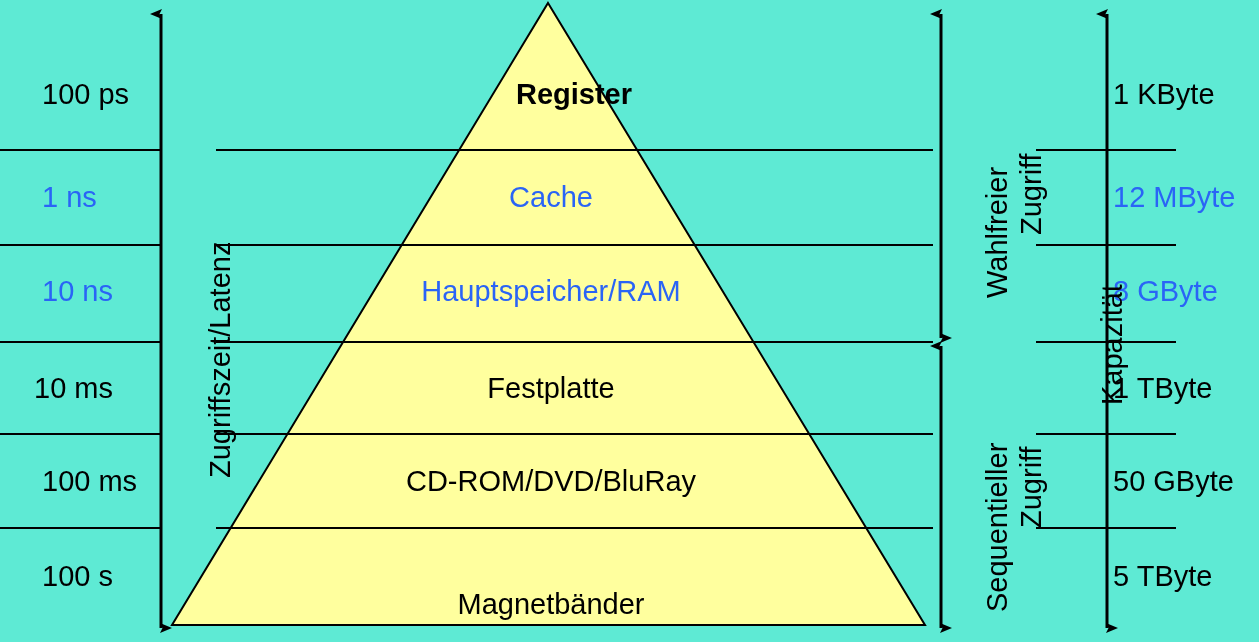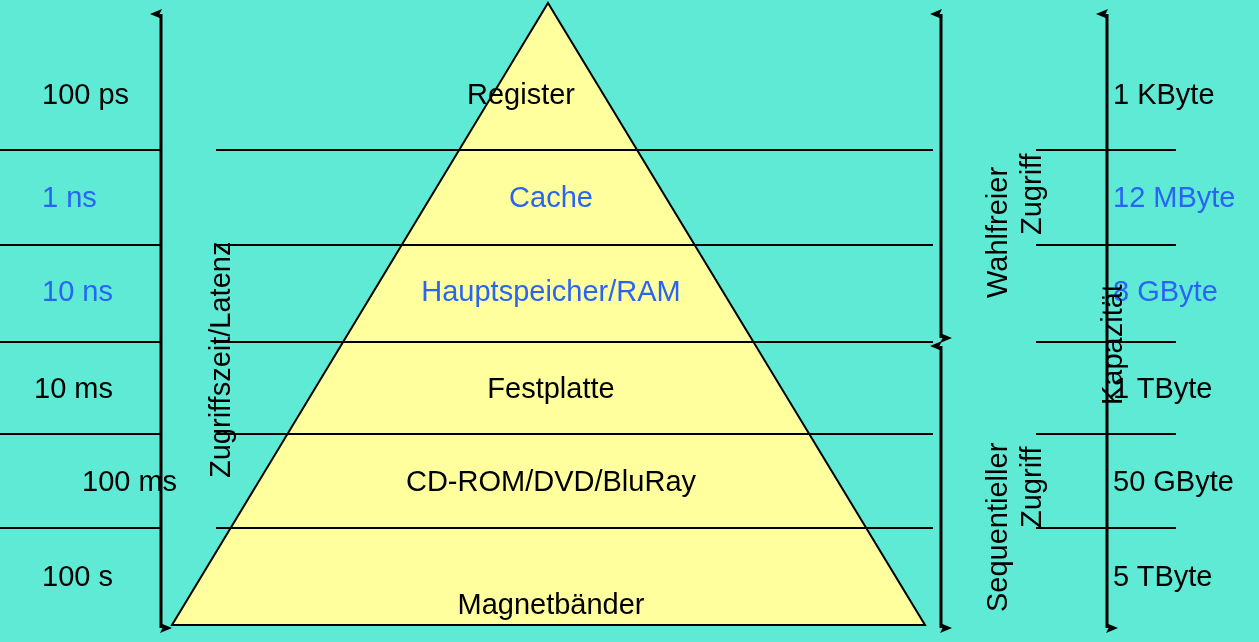--- a/index.html
+++ b/index.html
@@ -104,24 +104,24 @@
 
     <line x1="1107" y1="14" x2="1107" y2="628" stroke="#000000" stroke-width="3" marker-start="url(#ah-up)" marker-end="url(#ah-dn)"></line>
 
     <line x1="1104" y1="196" x2="1104" y2="430" stroke="#000000" stroke-width="0"></line>
   </svg>
 
   <div class="lbl lat" style="left:42px; top:80px;">100 ps</div>
   <div class="lbl lat blue" style="left:42px; top:183px;">1 ns</div>
   <div class="lbl lat blue" style="left:42px; top:277px;">10 ns</div>
   <div class="lbl lat" style="left:34px; top:374px;">10 ms</div>
-  <div class="lbl lat" style="left:42px; top:467px;margin-left:40px;">100 ms</div>
+  <div class="lbl lat" style="left:42px; top:467px;">100 ms</div>
   <div class="lbl lat" style="left:42px; top:562px;">100 s</div>
 
-  <div class="lbl tier" style="left:521px; top:80px;">Register</div>
+  <div class="lbl tier" style="left:574px; top:80px;font-weight:bold;">Register</div>
   <div class="lbl tier blue" style="left:551px; top:183px;">Cache</div>
   <div class="lbl tier blue" style="left:551px; top:277px;text-align:center;">Hauptspeicher/RAM</div>
   <div class="lbl tier" style="left:551px; top:374px;">Festplatte</div>
   <div class="lbl tier" style="left:551px; top:467px;">CD-ROM/DVD/BluRay</div>
   <div class="lbl tier" style="left:551px; top:578px;margin-top:12px;">Magnetbänder</div>
 
   <div class="lbl cap" style="left:1113px; top:80px;">1 KByte</div>
   <div class="lbl cap blue" style="left:1113px; top:183px;">12 MByte</div>
   <div class="lbl cap blue" style="left:1113px; top:277px;">8 GByte</div>
   <div class="lbl cap" style="left:1113px; top:374px;">1 TByte</div>

